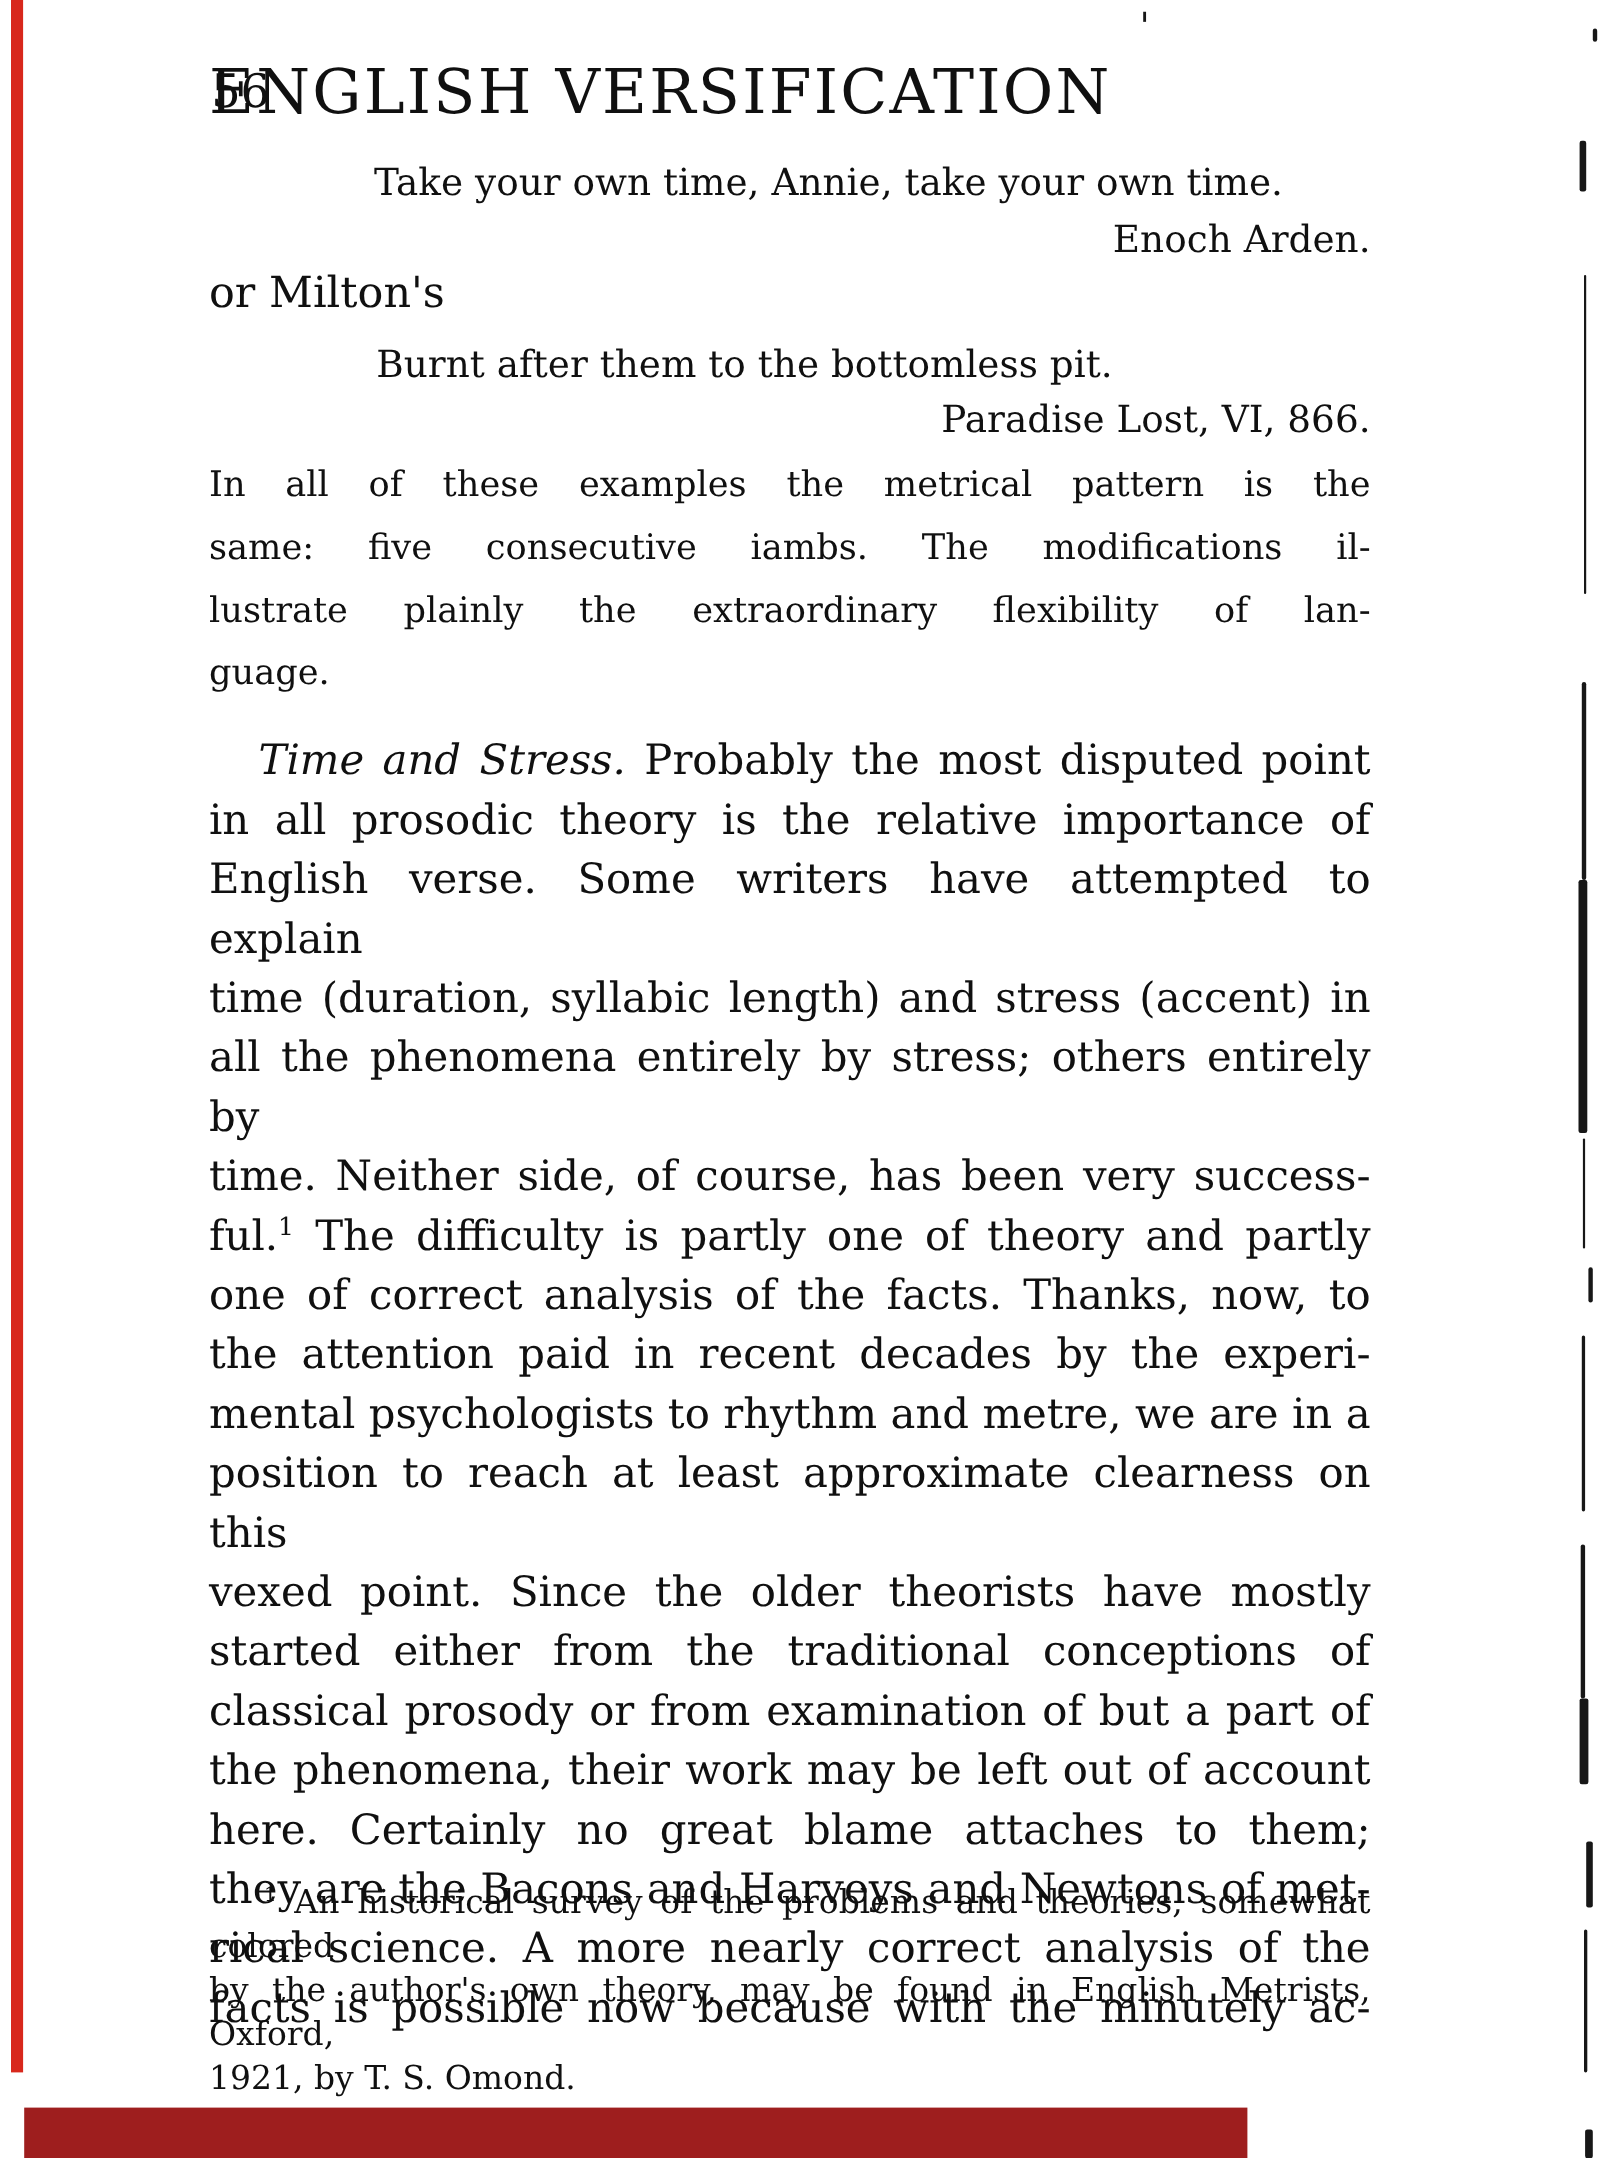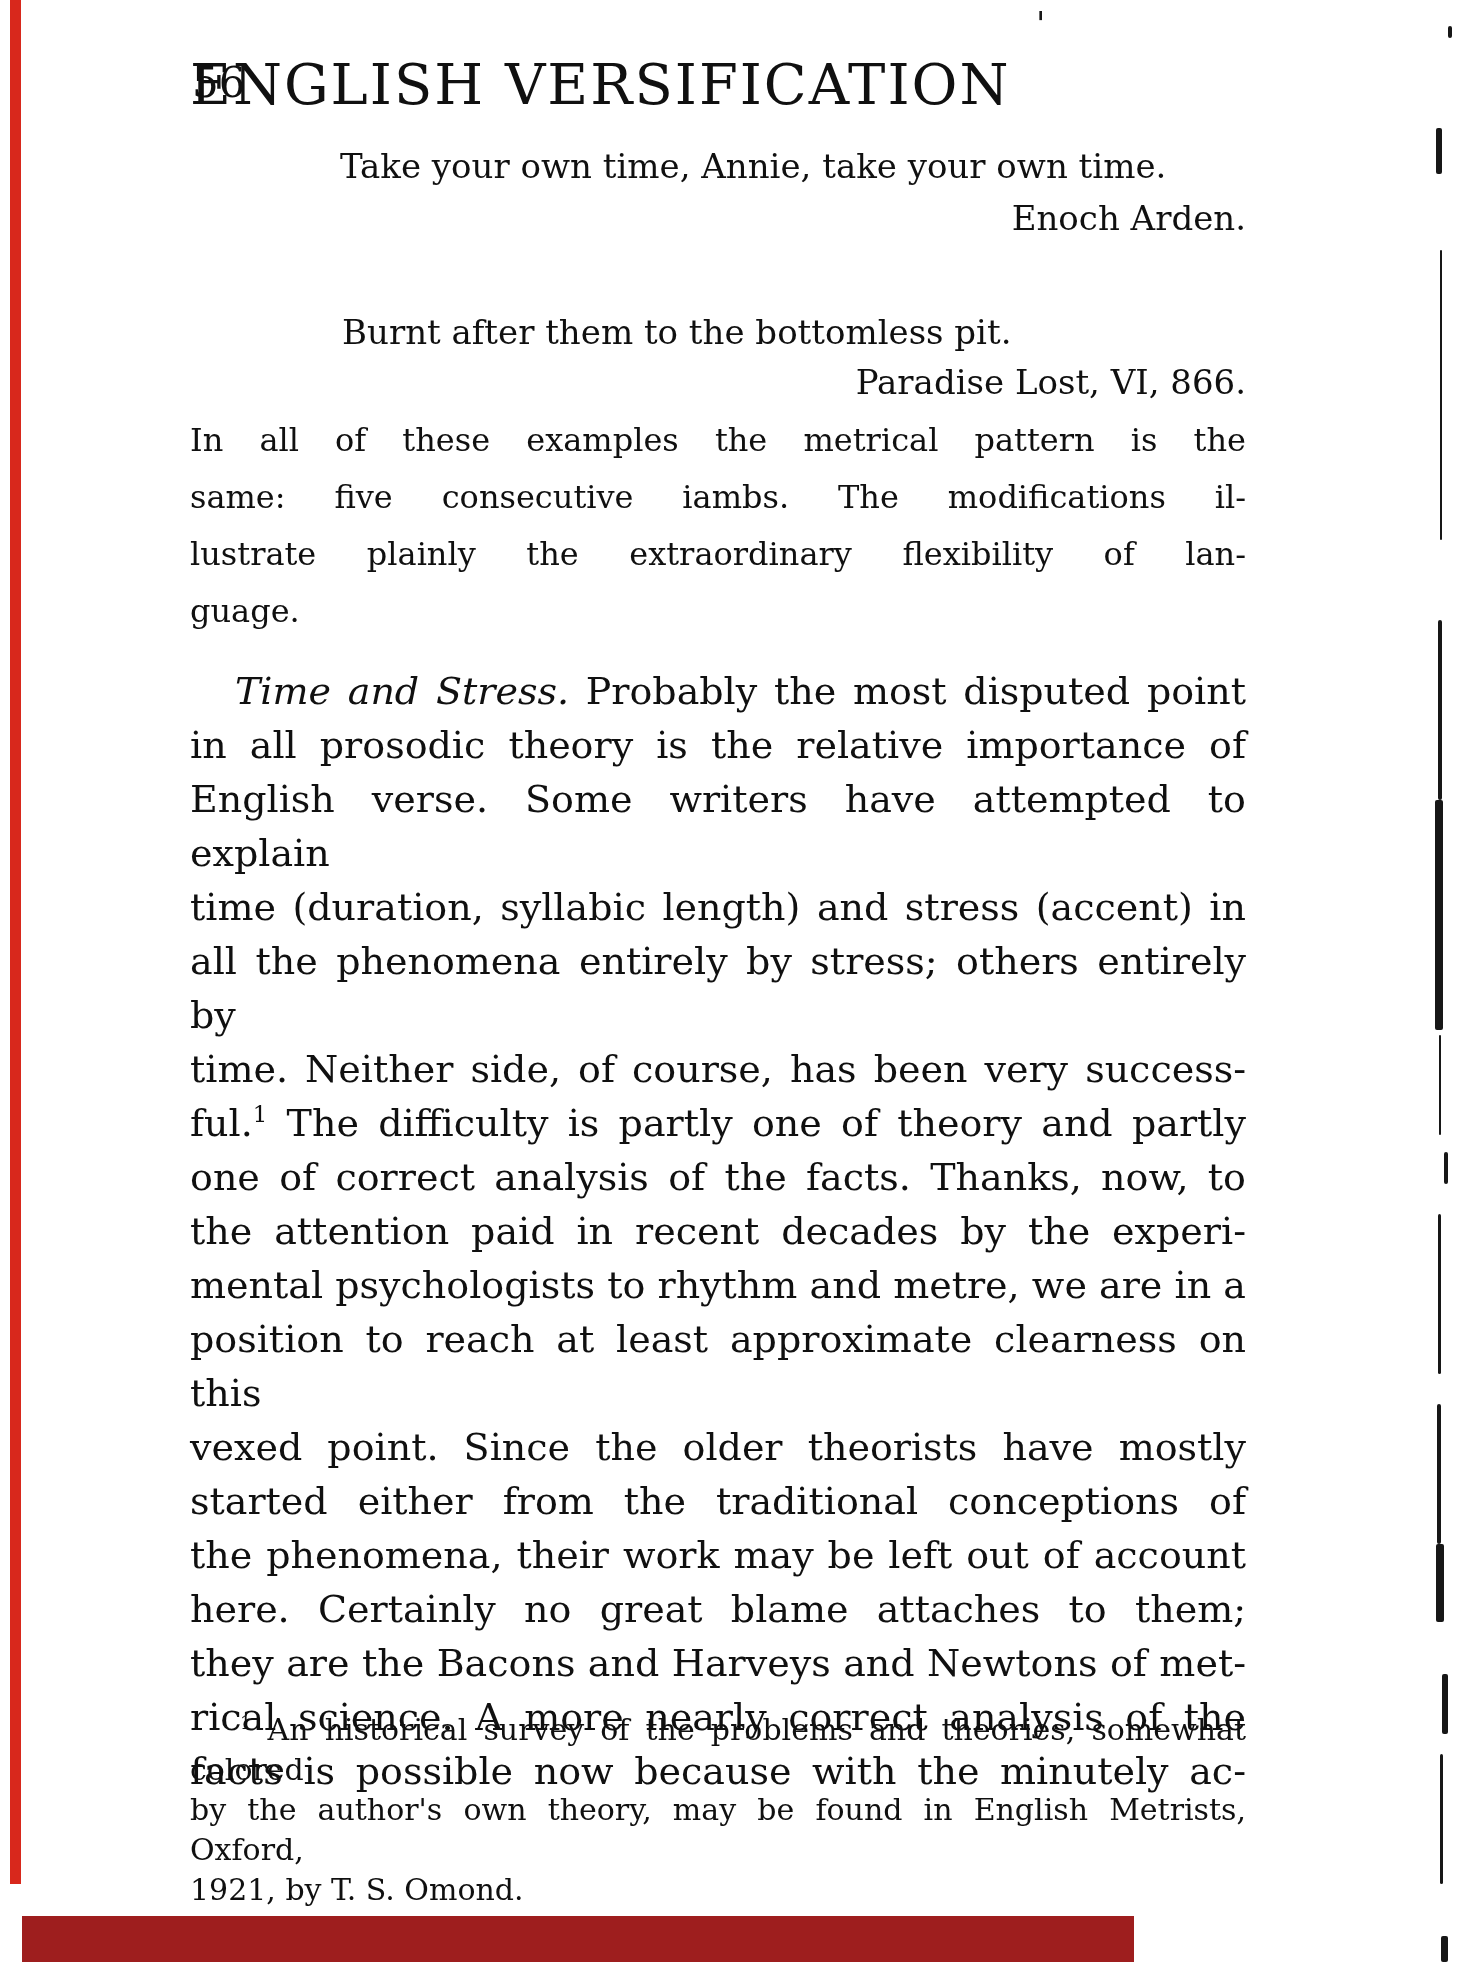--- a/index.html
+++ b/index.html
@@ -56,20 +56,21 @@
   <div class="mark" style="left:1441px; top:1936px; width:7px; height:26px;"></div>
 
   <div class="block header-row">
     <span class="pagenum">56</span>
     <span class="title">ENGLISH VERSIFICATION</span>
   </div>
 
   <div class="block q1">Take your own time, Annie, take your own time.</div>
   <div class="block a1">Enoch Arden.</div>
 
+  <div class="block inter">or Milton's</div>
 
   <div class="block q2">Burnt after them to the bottomless pit.</div>
   <div class="block a2">Paradise Lost, VI, 866.</div>
 
   <div class="block para1">
     <div class="line">In all of these examples the metrical pattern is the</div>
     <div class="line">same: five consecutive iambs. The modifications il-</div>
     <div class="line">lustrate plainly the extraordinary flexibility of lan-</div>
     <div class="line endleft">guage.</div>
   </div>
@@ -81,20 +82,21 @@
     <div class="line">time (duration, syllabic length) and stress (accent) in</div>
     <div class="line">all the phenomena entirely by stress; others entirely by</div>
     <div class="line">time. Neither side, of course, has been very success-</div>
     <div class="line"><span>ful.</span><sup>1</sup><span> The difficulty is partly one of theory and partly</span></div>
     <div class="line">one of correct analysis of the facts. Thanks, now, to</div>
     <div class="line">the attention paid in recent decades by the experi-</div>
     <div class="line">mental psychologists to rhythm and metre, we are in a</div>
     <div class="line">position to reach at least approximate clearness on this</div>
     <div class="line">vexed point. Since the older theorists have mostly</div>
     <div class="line">started either from the traditional conceptions of</div>
+    <div class="line">classical prosody or from examination of but a part of</div>
     <div class="line">the phenomena, their work may be left out of account</div>
     <div class="line">here. Certainly no great blame attaches to them;</div>
     <div class="line">they are the Bacons and Harveys and Newtons of met-</div>
     <div class="line">rical science. A more nearly correct analysis of the</div>
     <div class="line">facts is possible now because with the minutely ac-</div>
   </div>
 
   <div class="block footnote">
     <div class="line fn-indent"><sup>1</sup><span> An historical survey of the problems and theories, somewhat colored</span></div>
     <div class="line">by the author's own theory, may be found in English Metrists, Oxford,</div>

